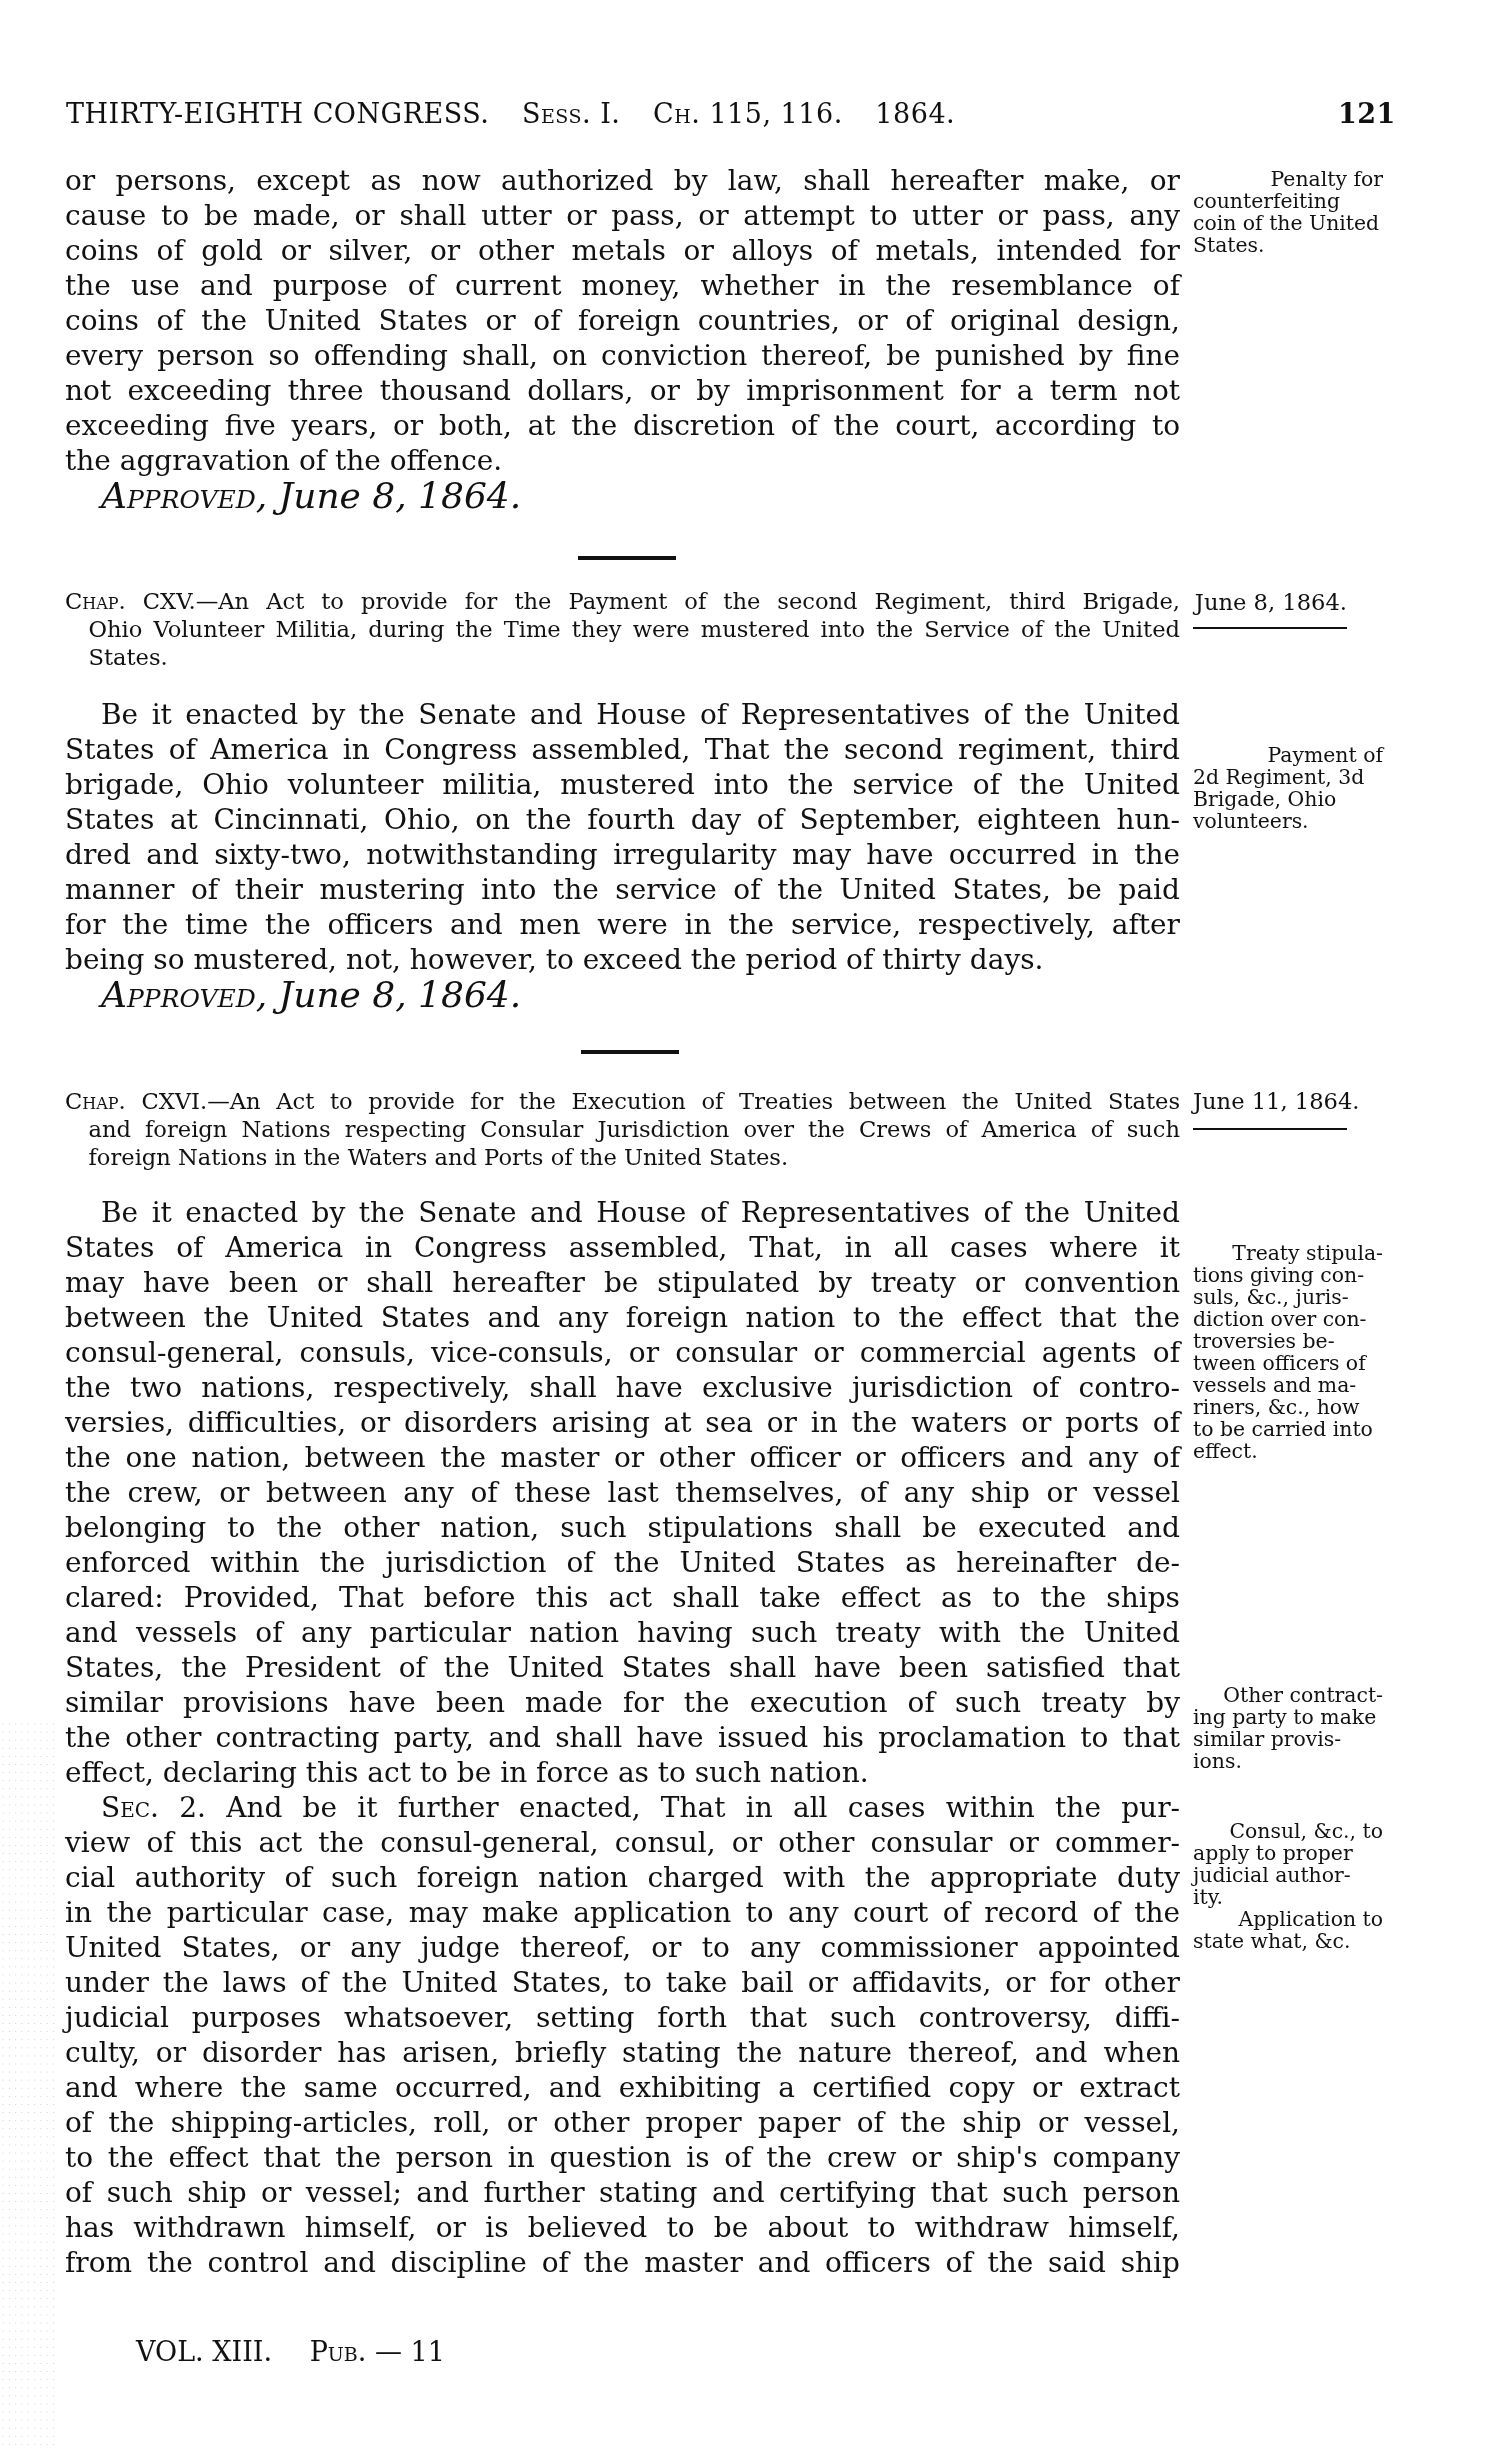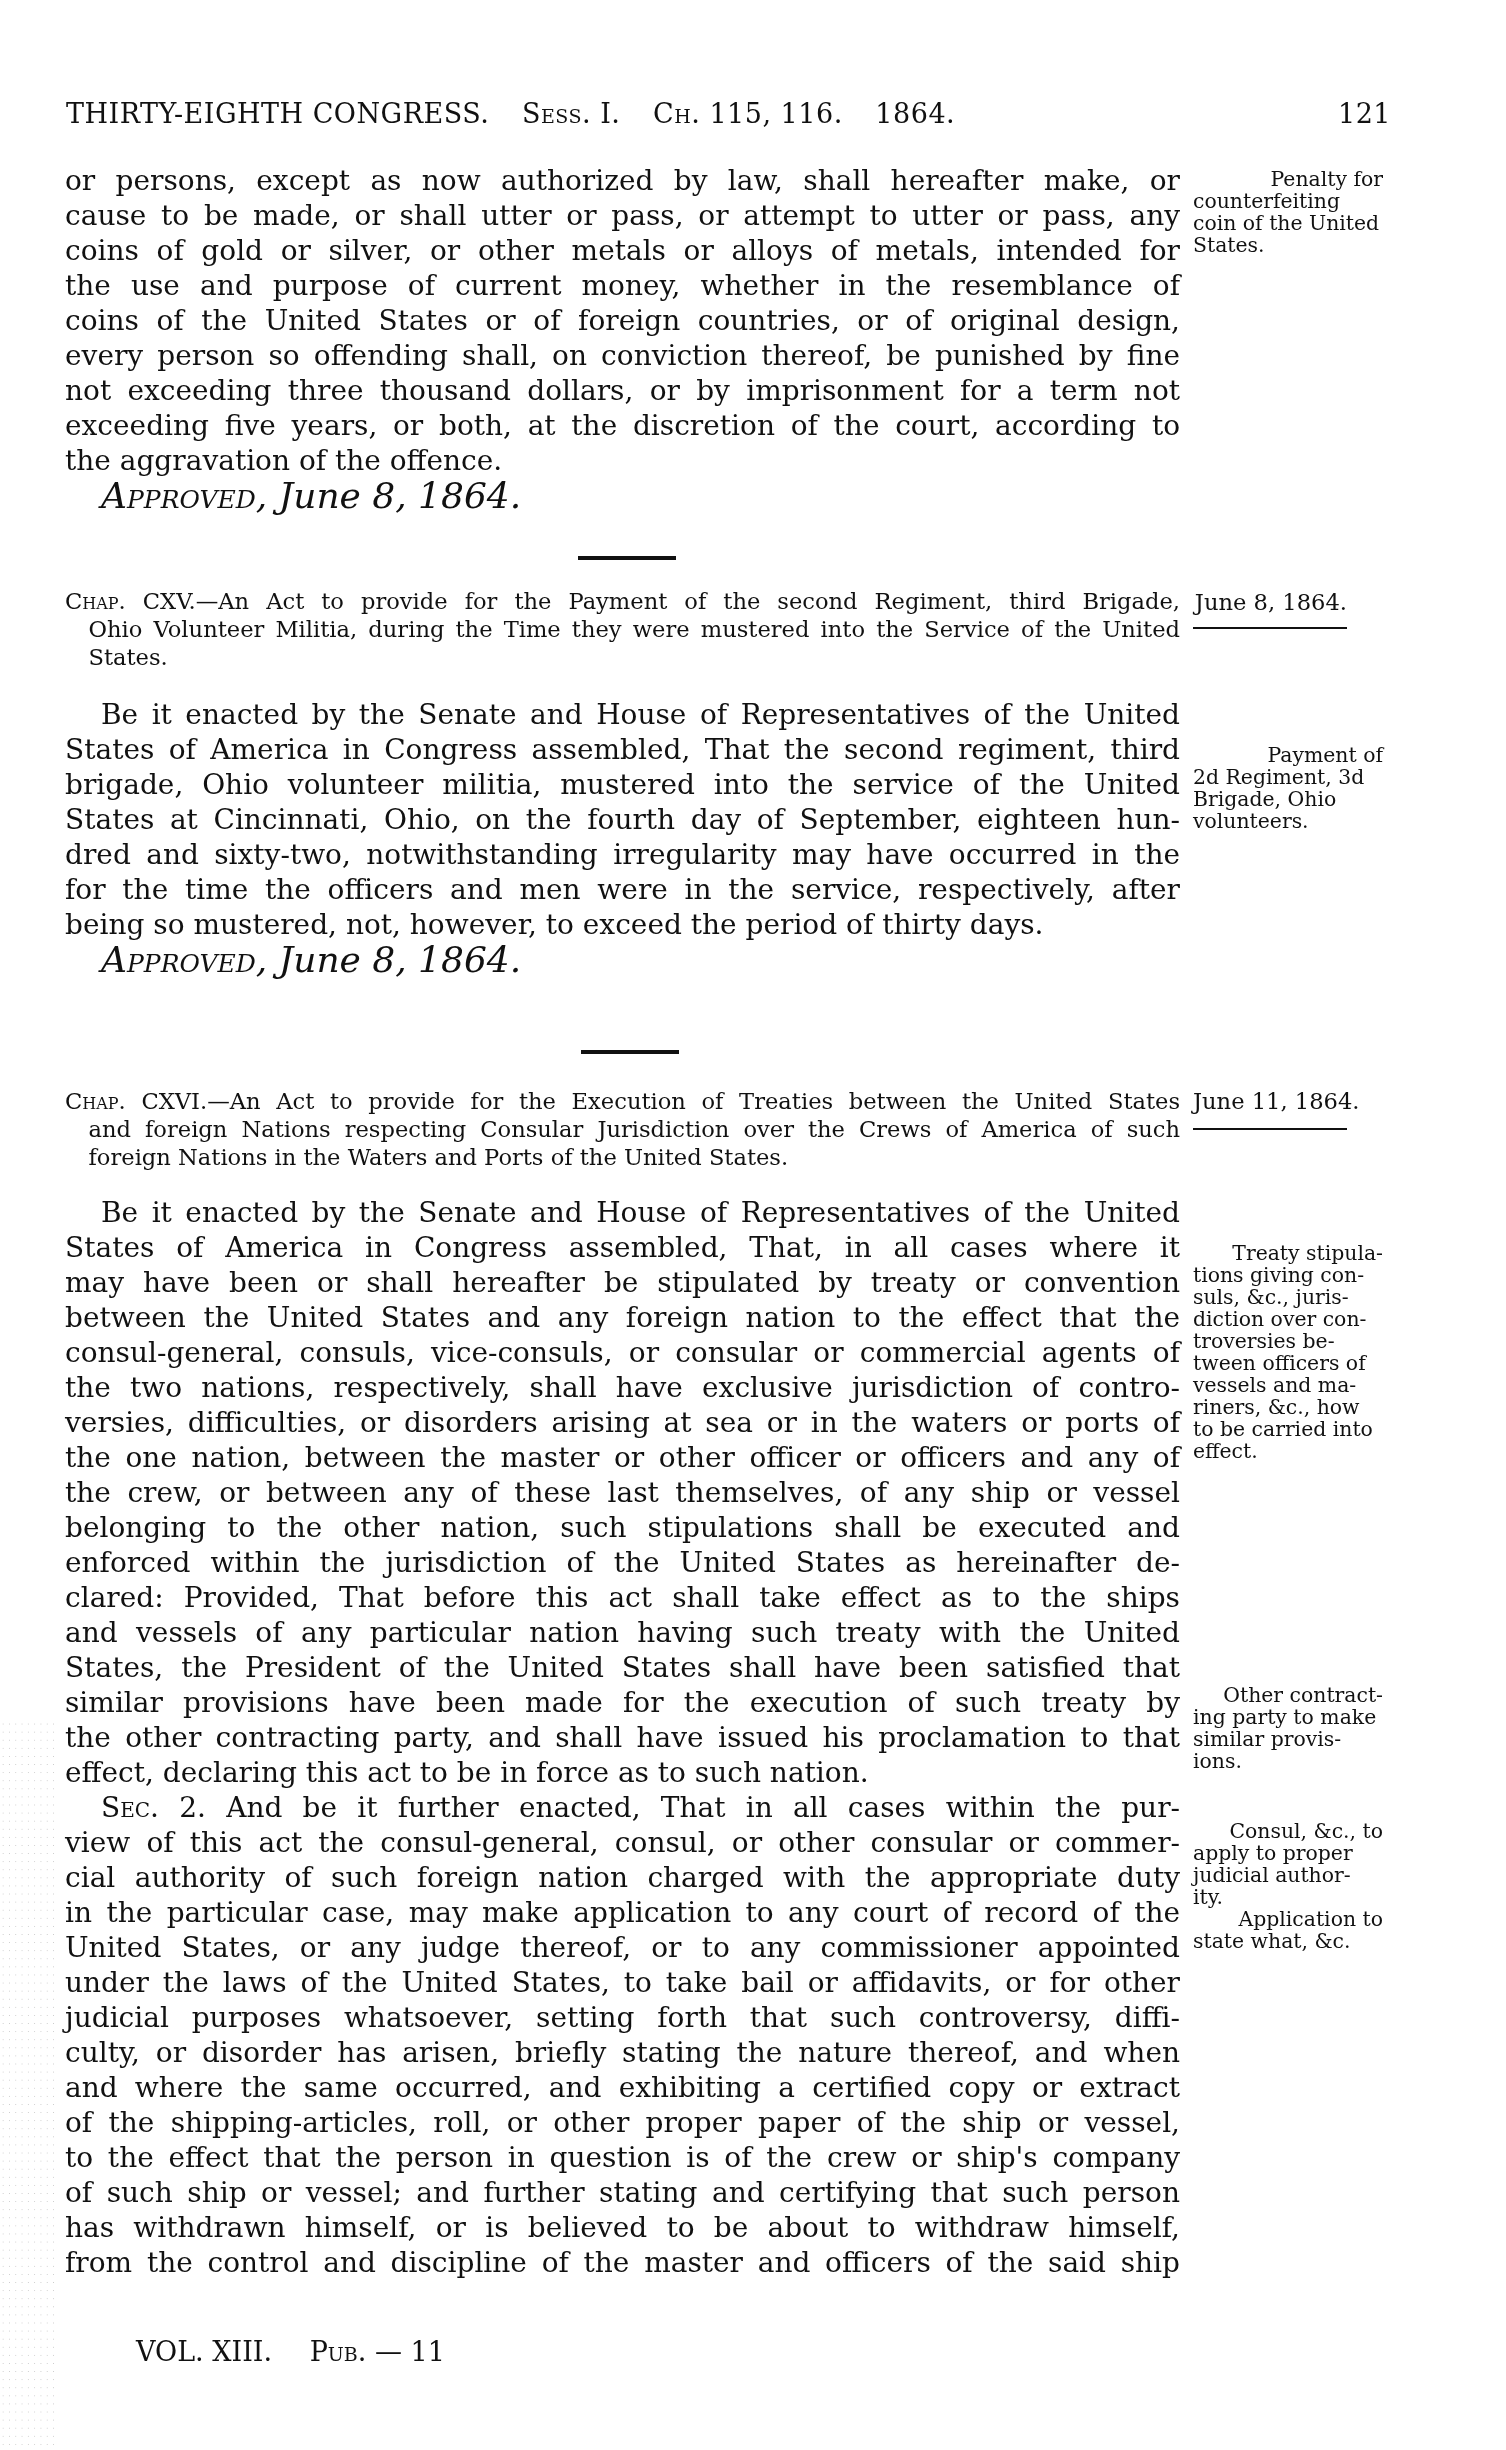--- a/index.html
+++ b/index.html
@@ -12,21 +12,21 @@
     position: absolute; left: 0; top: 1720px; width: 54px; height: 730px;
     background-image: radial-gradient(#888 0.6px, transparent 0.7px);
     background-size: 6.3px 8.1px; opacity: 0.45;
   }
   .header {
     position: absolute; top: 98px; left: 47px; width: 1340px;
     font-size: 27px; letter-spacing: 0.5px; white-space: nowrap; margin-left: 19px;
   }
   .header span { margin-right: 23.5px; }
   .header .sc { font-variant: small-caps; }
-  .header .pageno { position: absolute; left: 1272px; top: 0; margin: 0; }
+  .header .pageno { position: absolute; left: 1272px; top: 0; margin: 0; font-weight: bold; }
   .body-col {
     position: absolute; left: 65px; width: 1115px;
   }
   .line {
     font-size: 28px; line-height: 35px; height: 35px;
     white-space: nowrap; text-align: justify; text-align-last: justify;
     overflow: visible;
   }
   .line.last { text-align-last: left; }
   .line.indent { padding-left: 36px; }
@@ -108,20 +108,21 @@
 
 <div class="body-col" style="top:697px;">
   <div class="line indent it">Be it enacted by the Senate and House of Representatives of the United</div>
   <div class="line">
     <span class="it">States of America in Congress assembled,</span>
     <span>That the second regiment, third</span>
   </div>
   <div class="line">brigade, Ohio volunteer militia, mustered into the service of the United</div>
   <div class="line">States at Cincinnati, Ohio, on the fourth day of September, eighteen hun-</div>
   <div class="line">dred and sixty-two, notwithstanding irregularity may have occurred in the</div>
+  <div class="line">manner of their mustering into the service of the United States, be paid</div>
   <div class="line">for the time the officers and men were in the service, respectively, after</div>
   <div class="line last">being so mustered, not, however, to exceed the period of thirty days.</div>
   <div class="approved">
     <span class="sc">Approved,</span>
     <span>June 8, 1864.</span>
   </div>
 </div>
 <div class="margin-note" style="top:744px;">
   <div class="mn-first">Payment of</div>
   <div>2d Regiment, 3d</div>

